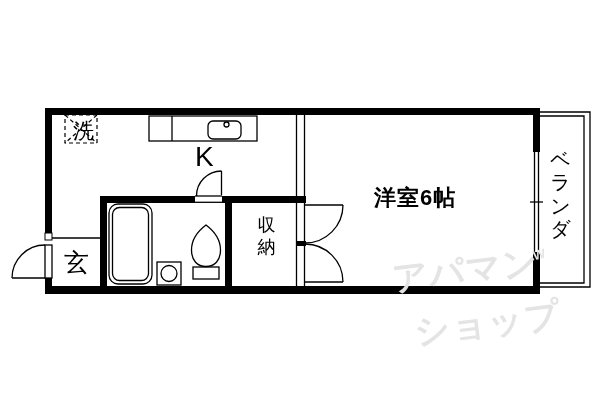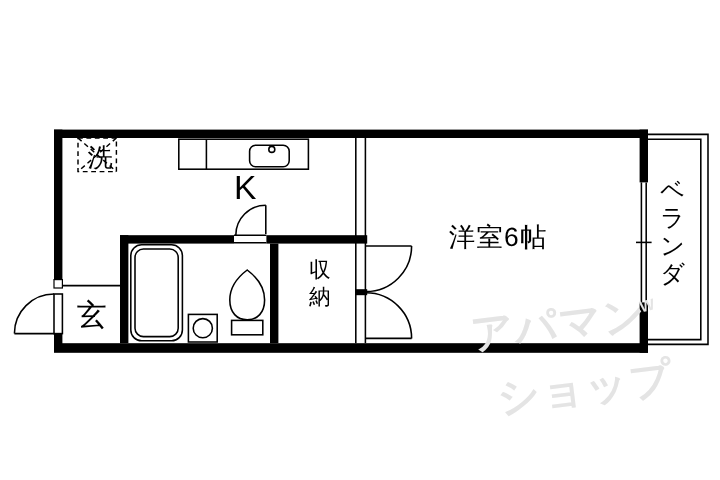--- a/index.html
+++ b/index.html
@@ -21,21 +21,21 @@
   .thin { fill: none; stroke: var(--line); stroke-width: 1.3; }
   .thin-f { fill: #ffffff; stroke: var(--line); stroke-width: 1.3; }
   .dash { fill:none; stroke: var(--line); stroke-width: 1.2; stroke-dasharray: 4 3; }
   .cap  { fill:#ffffff; stroke: var(--line); stroke-width: 1; }
   .label { position:absolute; color: var(--line); white-space: pre; }
   .lbl-washer  { left:73px;  top:117px; font-size:21px; }
   .lbl-kitchen { left:195px; top:141px; font-size:28px; }
   .lbl-entrance{ left:64px;  top:246px; font-size:25px; }
   .lbl-vert { width:23px; word-break: break-all; white-space: normal; text-align:center; }
   .lbl-closet  { left:255px; top:215px; font-size:18px; line-height:1.22; }
-  .lbl-room    { left:374px; top:183px; font-size:22px; letter-spacing:1px; }
+  .lbl-room    { left:374px; top:183px; font-size:22px; letter-spacing:1px;font-weight:bold; }
   .lbl-veranda { left:549px; top:148px; font-size:20px; line-height:1.17; }
   .wm { position:absolute; color: var(--watermark); font-weight:bold;
         transform: rotate(-7deg); letter-spacing:1px; }
   .wm-1 { left:392px; top:247px; font-size:35px; }
   .wm-2 { left:414px; top:300px; font-size:35px; }
   .wm-mark { left:533px; top:247px; font-size:13px; transform: rotate(-14deg); letter-spacing:0; }
 </style>
 </head>
 <body>
 

